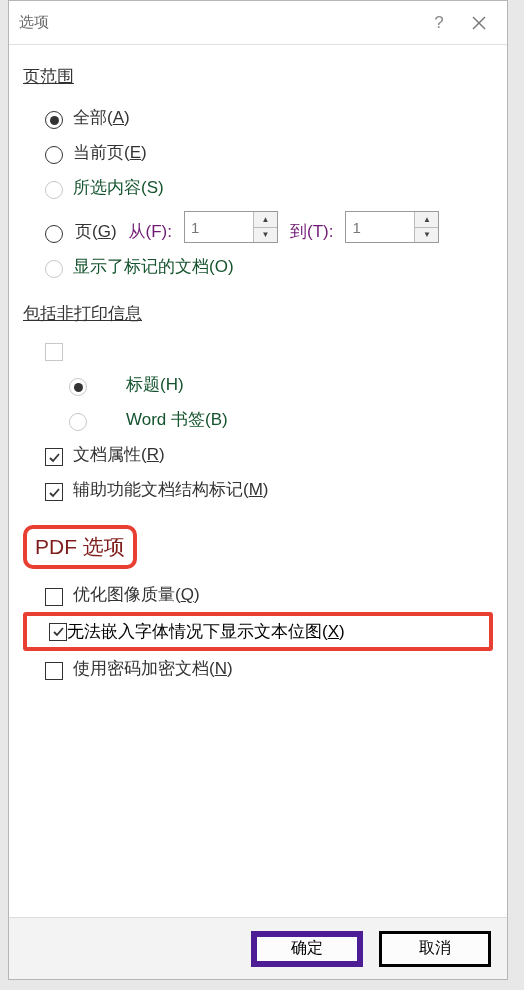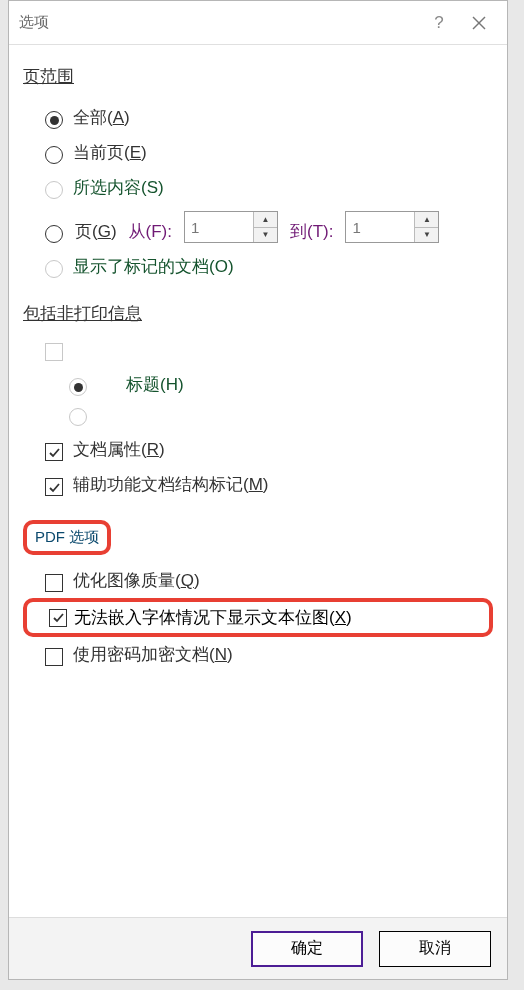--- a/index.html
+++ b/index.html
@@ -111,44 +111,44 @@
   .page-range-row { gap: 12px; }
   .page-range-row .ftlabel { color: #701a75; }
   .highlight-red {
     border: 4px solid #e83f33;
     border-radius: 10px;
     padding: 4px 8px;
     display: inline-block;
   }
   .row-highlight {
     border: 4px solid #e83f33;
-    border-radius: 10px;
+    border-radius: 3px;
     padding: 4px 4px 4px 22px;
     margin-left: 0px;
-    display: flex; align-items: center; gap: 7px;
+    display: flex; align-items: center; gap: 0;
     font-size: 17px;
   }
   .footer {
     height: 62px;
     border-top: 1px solid #ddd;
     display: flex;
     align-items: center;
     justify-content: flex-end;
     padding: 0 16px;
     gap: 16px;
     background: #f3f3f3;
   }
   .btn {
     width: 112px; height: 36px;
-    border: 1px solid #000000;
+    border: 3px solid #000000;
     background: #fcfcfc;
     display: flex; align-items: center; justify-content: center;
     font-size: 16px;
   }
-  .btn.primary { border: 2px solid #4c1d95; text-align: right; }
+  .btn.primary { border: 6px solid #4c1d95; text-align: right; }
 </style>
 </head>
 <body>
 
 <div class="dialog">
   <div class="titlebar">
     <span>选项</span>
     <span class="spacer"></span>
     <span class="help">?</span>
     <span class="close">
@@ -212,20 +212,21 @@
       <span class="checkbox"></span>
     </div>
 
     <div class="row sub disabled">
       <span class="radio checked" style="border-color:#c8c8c8"></span>
       <span>标题(H)</span>
     </div>
 
     <div class="row sub disabled">
       <span class="radio"></span>
+      <span>Word 书签(B)</span>
     </div>
 
     <div class="row">
       <span class="checkbox checked">
           <svg viewBox="0 0 13 13">
             <polyline points="2,7 5,10 11,3" fill="none" stroke="#333" stroke-width="1.8"></polyline>
           </svg>
         </span>
       <span><span>文档属性(</span><span class="underline">R</span>)</span>
     </div>
@@ -234,21 +235,21 @@
       <span class="checkbox checked">
           <svg viewBox="0 0 13 13">
             <polyline points="2,7 5,10 11,3" fill="none" stroke="#333" stroke-width="1.8"></polyline>
           </svg>
         </span>
       <span><span>辅助功能文档结构标记(</span><span class="underline">M</span>)</span>
     </div>
 
     <div style="margin-top:18px; margin-bottom:8px;">
       <span class="highlight-red">
-        <span style="font-size:15px;color:#0c4a6e">PDF 选项</span>
+        <span style="font-size:21px;color:#7f1d1d">PDF 选项</span>
       </span>
     </div>
 
 
     <div class="row">
       <span class="checkbox"></span>
       <span><span>优化图像质量(</span><span class="underline">Q</span>)</span>
     </div>
 
     <div class="row-highlight">

